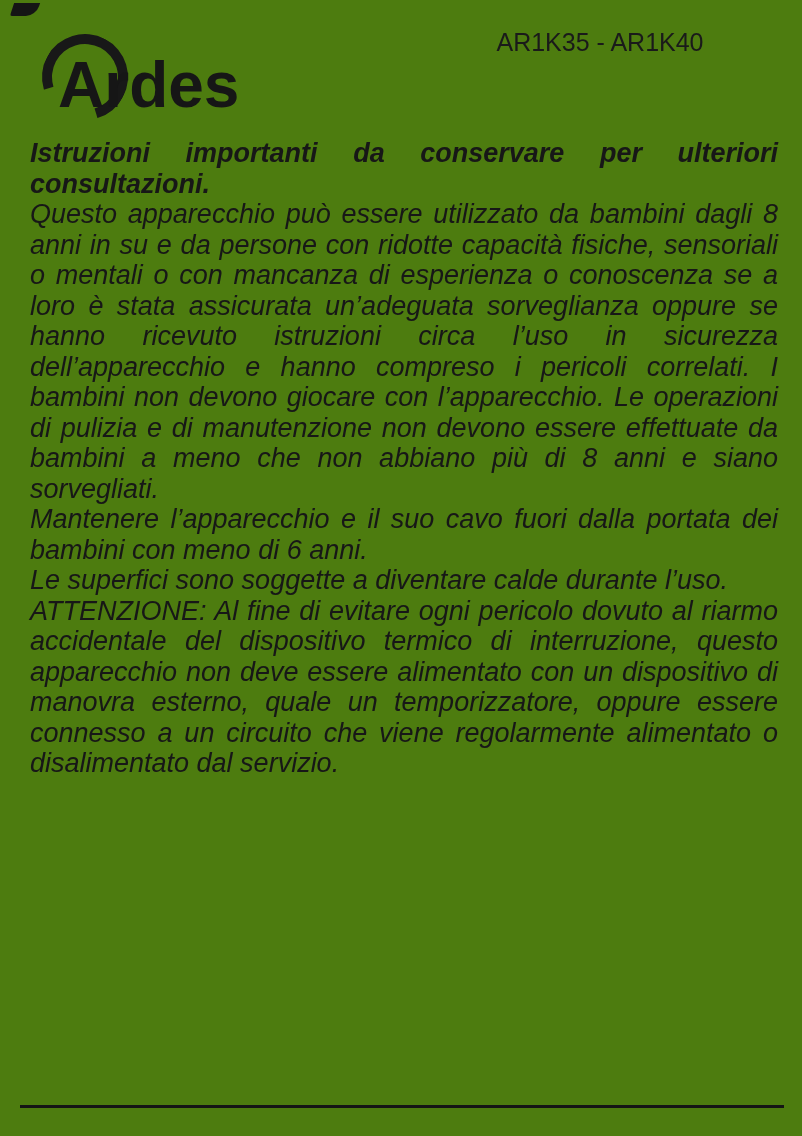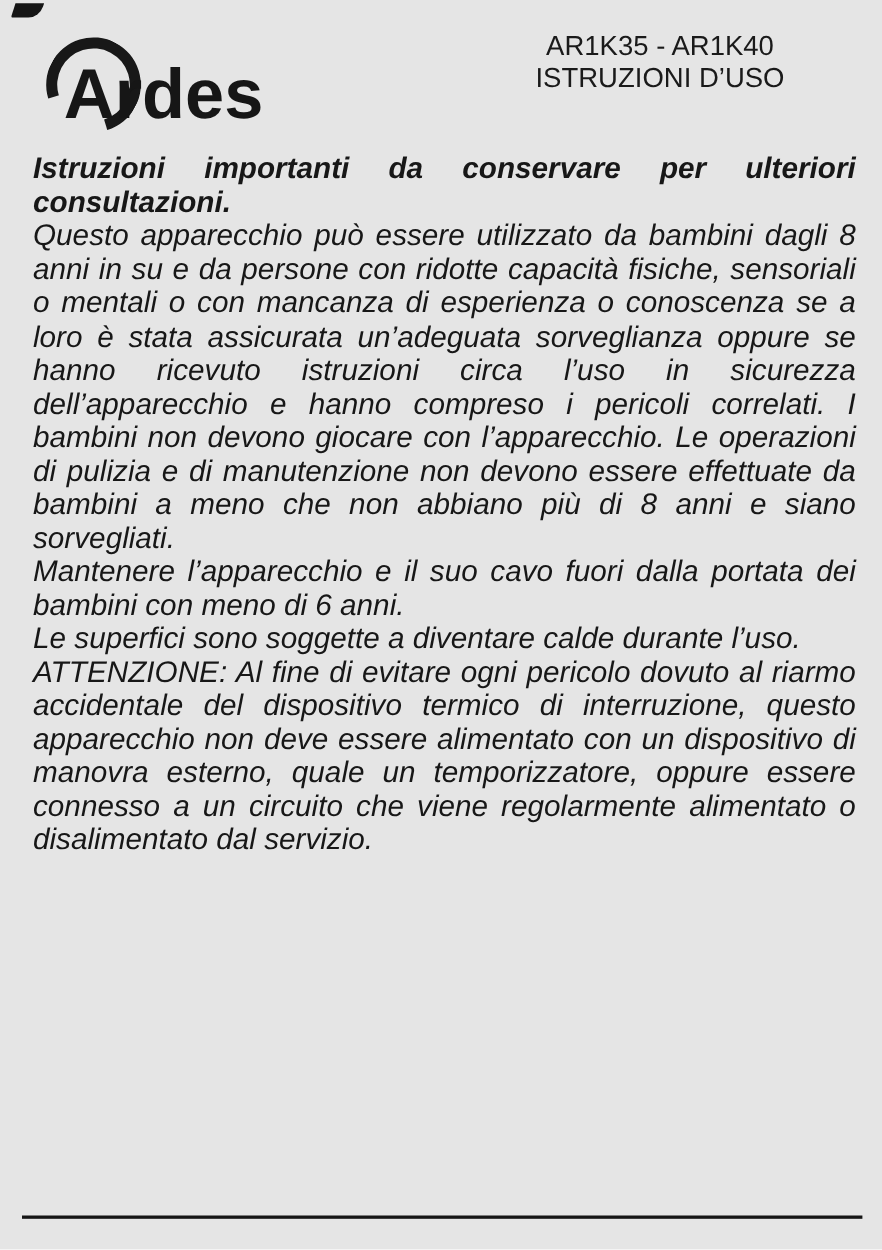--- a/index.html
+++ b/index.html
@@ -6,21 +6,21 @@
   html, body {
     width: 802px; height: 1136px;
     background: #ffffff;
     font-family: "Liberation Sans", sans-serif;
     color: #141414;
     overflow: hidden;
   }
   .page {
     position: relative;
     width: 802px; height: 1136px;
-    background: #e5e5e5;
+    background: #4d7c0f;
   }
   
   .artifact {
     position: absolute;
     left: 12px; top: 3px;
     width: 26px; height: 13px;
     background: #151515;
     border-radius: 0 0 10px 2px;
     transform: skewX(-18deg);
   }
@@ -87,21 +87,20 @@
 
   <div class="artifact"></div>
 
   <div class="header">
     <div class="logo">
       <div class="logo-arc"></div>
       <div class="logo-word">Ardes</div>
     </div>
     <div class="header-right">
       <div>AR1K35 - AR1K40</div>
-      <div>ISTRUZIONI D’USO</div>
     </div>
   </div>
 
   <div class="doc-body">
     <p class="intro">Istruzioni importanti da conservare per ulteriori consultazioni.</p>
     <p>Questo apparecchio può essere utilizzato da bambini dagli 8 anni in su e da persone con ridotte capacità fisiche, sensoriali o mentali o con mancanza di esperienza o conoscenza se a loro è stata assicurata un’adeguata sorveglianza oppure se hanno ricevuto istruzioni circa l’uso in sicurezza dell’apparecchio e hanno compreso i pericoli correlati. I bambini non devono giocare con l’apparecchio. Le operazioni di pulizia e di manutenzione non devono essere effettuate da bambini a meno che non abbiano più di 8 anni e siano sorvegliati.</p>
     <p>Mantenere l’apparecchio e il suo cavo fuori dalla portata dei bambini con meno di 6 anni.</p>
     <p>Le superfici sono soggette a diventare calde durante l’uso.</p>
     <p>ATTENZIONE: Al fine di evitare ogni pericolo dovuto al riarmo accidentale del dispositivo termico di interruzione, questo apparecchio non deve essere alimentato con un dispositivo di manovra esterno, quale un temporizzatore, oppure essere connesso a un circuito che viene regolarmente alimentato o disalimentato dal servizio.</p>
   </div>

